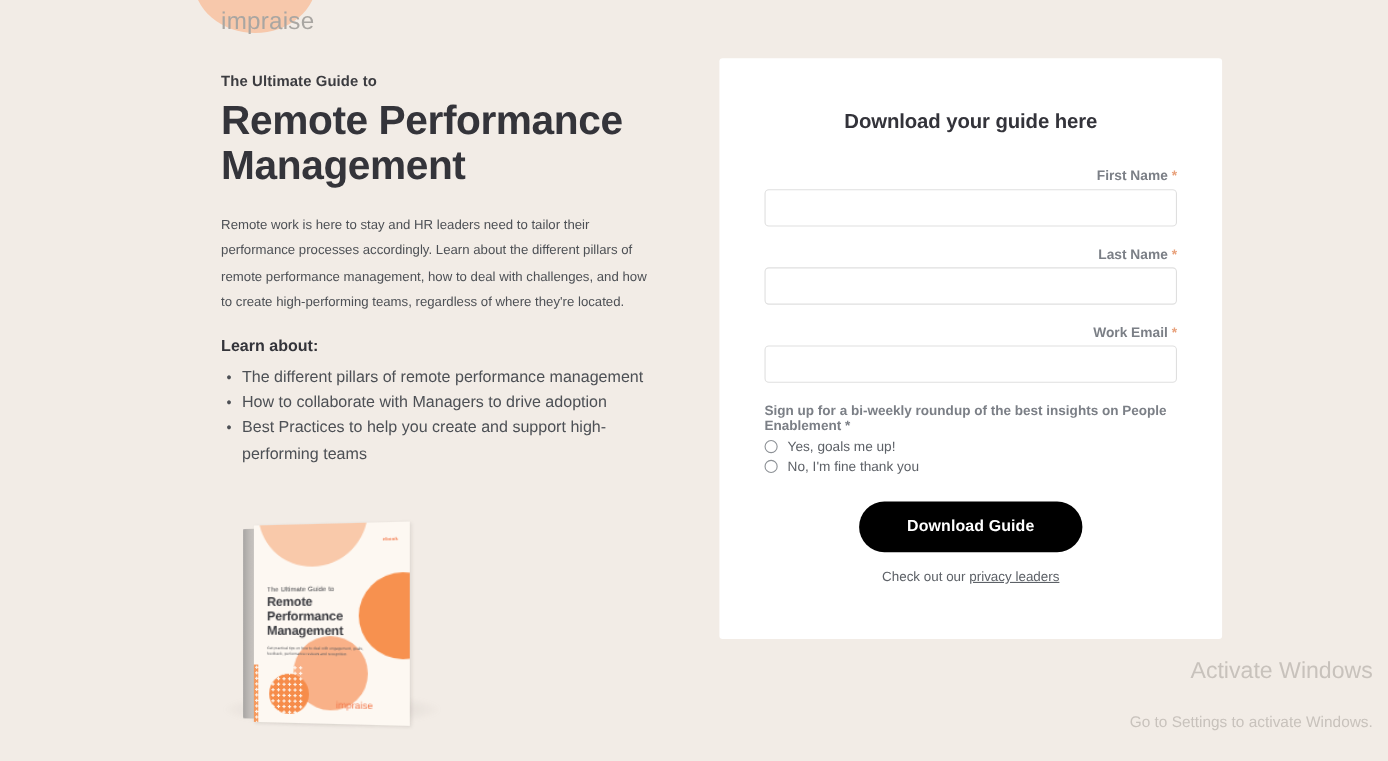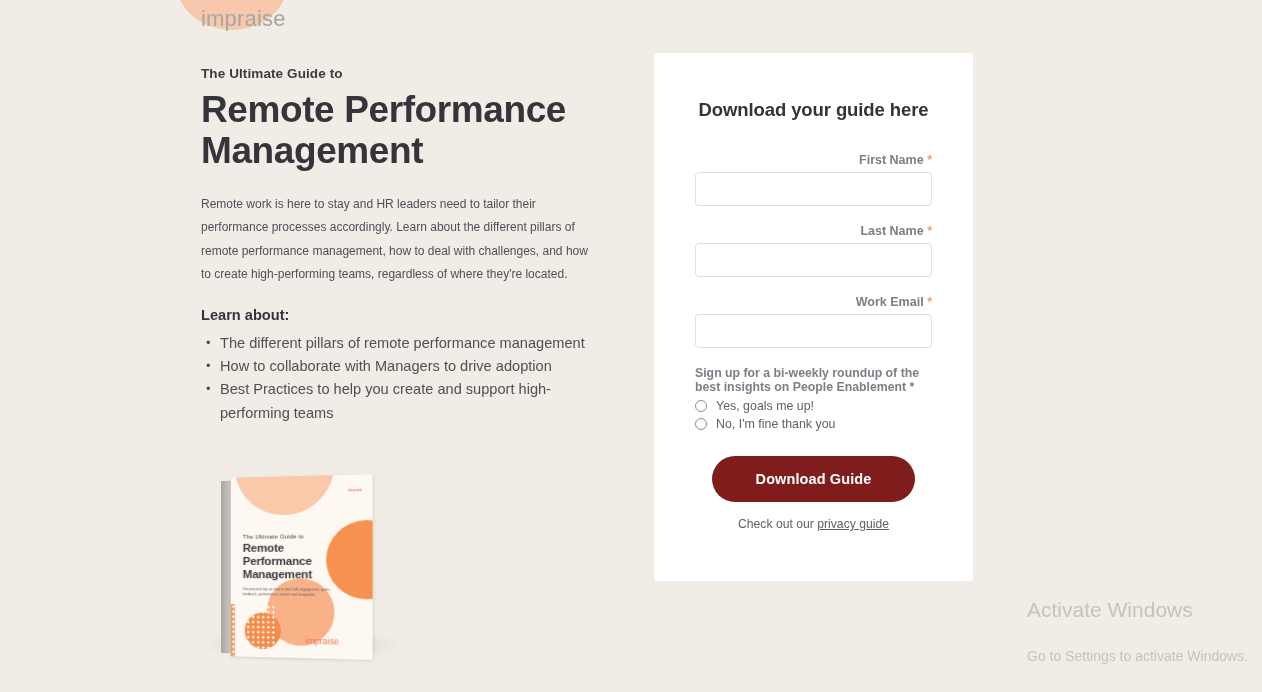--- a/index.html
+++ b/index.html
@@ -253,21 +253,21 @@
     font-size: 8.5px;
     color: #f2784b;
     z-index: 3;
   }
 
   
   .form-card {
     position: absolute;
     left: 654px;
     top: 53px;
-    width: 319px;
+    width: 457px;
     height: 528px;
     background: #ffffff;
     border-radius: 3px;
     z-index: 2;
   }
 
   .form-title {
     text-align: center;
     font-size: 18.5px;
     font-weight: bold;
@@ -339,21 +339,21 @@
     color: #5d6167;
     line-height: 14px;
   }
 
   .btn-wrap {
     text-align: center;
     margin-top: 25px;
   }
   .download-btn {
     display: inline-block;
-    background: #7f1d1d;
+    background: #000000;
     color: #ffffff;
     border: none;
     border-radius: 26px;
     font-family: "Liberation Sans", sans-serif;
     font-size: 14.5px;
     font-weight: bold;
     letter-spacing: 0.1px;
     padding: 0 44px;
     height: 46px;
     line-height: 46px;
@@ -369,21 +369,21 @@
   .privacy a {
     color: #5d6167;
     text-decoration: underline;
   }
 
   
   .watermark {
     position: absolute;
     right: 14px;
     bottom: 26px;
-    text-align: left;
+    text-align: right;
     z-index: 5;
     user-select: none;
   }
   .wm-title {
     font-size: 21px;
     color: #c8c2bc;
     line-height: 26px;
     font-weight: 400;
   }
   .wm-sub {
@@ -469,21 +469,21 @@
     <div class="radio-row">
       <span class="radio-circle"></span>
       <span class="radio-text">No, I'm fine thank you</span>
     </div>
 
     <div class="btn-wrap">
       <button class="download-btn">Download Guide</button>
     </div>
 
     <div class="privacy">
-      <span>Check out our </span><a href="#">privacy guide</a>
+      <span>Check out our </span><a href="#">privacy leaders</a>
     </div>
 
   </div>
 </div>
 
 <div class="watermark">
   <div class="wm-title">Activate Windows</div>
   <div class="wm-sub">Go to Settings to activate Windows.</div>
 </div>
 

